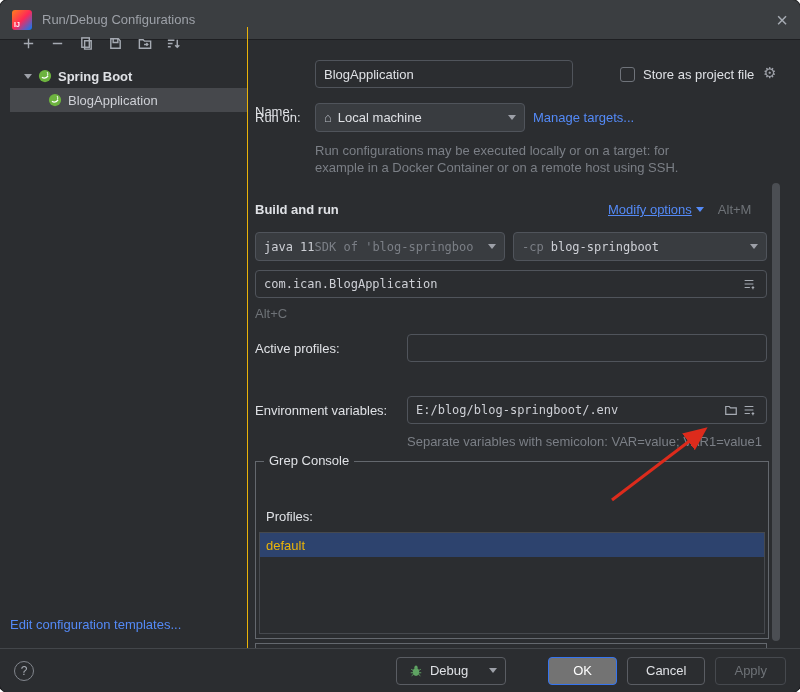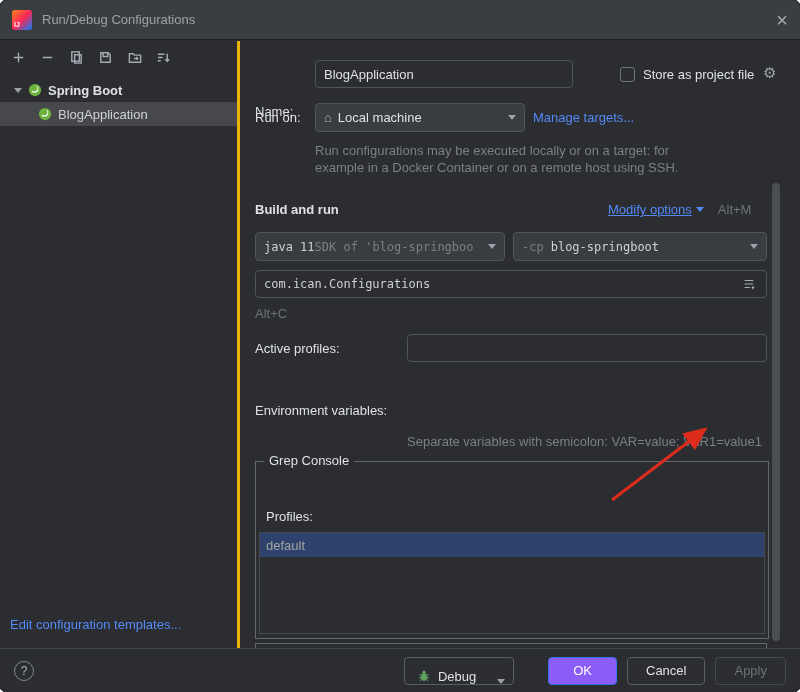--- a/index.html
+++ b/index.html
@@ -11,21 +11,21 @@
   }
   
   .titlebar{position:absolute;top:0;left:0;right:0;height:40px;background:#3b3e41;
     border-bottom:1px solid #1e1f22;display:flex;align-items:center;padding:0 12px;box-sizing:border-box;}
   .logo{width:20px;height:20px;border-radius:3px;background:linear-gradient(135deg,#fc801d 0%,#fe2857 50%,#007eff 100%);
     display:flex;align-items:flex-end;justify-content:flex-start;}
   .logo span{font-size:7px;font-weight:bold;color:#fff;padding:0 0 2px 2px;}
   .title{margin-left:10px;color:#9da1a8;}
   .close-btn{margin-left:auto;color:#a6abb3;font-size:20px;line-height:20px;cursor:default;}
   
-  .sidebar{position:absolute;top:41px;left:0;width:237px;bottom:44px;border-right:3px solid #eab308;}
+  .sidebar{position:absolute;top:27px;left:0;width:237px;bottom:44px;border-right:1px solid #eab308;padding-left:10px;}
   .toolbar{display:flex;align-items:center;gap:12px;padding:8px 10px;}
   .tb-icon{width:17px;height:17px;display:flex;align-items:center;justify-content:center;}
   .tb-icon svg{stroke:#a6abb3;fill:none;stroke-width:1.5;}
   .tree{margin-top:4px;}
   .tree-group{display:flex;align-items:center;height:24px;padding-left:14px;gap:6px;font-weight:bold;color:#dfe1e5;}
   .chev-exp{width:0;height:0;border-left:4px solid transparent;border-right:4px solid transparent;border-top:5px solid #9da0a8;}
   .tree-item{display:flex;align-items:center;height:24px;padding-left:38px;gap:6px;color:#ced0d6;}
   .tree-item.selected{background:#46484c;}
   .edit-templates{position:absolute;left:10px;bottom:16px;color:#548af7;cursor:pointer;}
   
@@ -46,32 +46,32 @@
   .cbx{width:15px;height:15px;box-sizing:border-box;border:1.5px solid #6f737a;border-radius:3px;background:transparent;}
   .cbx-on{width:16px;height:16px;box-sizing:border-box;border-radius:3px;background:#3574f0;display:flex;align-items:center;justify-content:center;}
   .gear{color:#9da0a8;font-size:15px;cursor:pointer;}
   .house{color:#b6bac1;font-size:13px;margin-right:6px;}
   .field-icon{display:flex;align-items:center;justify-content:center;width:18px;height:18px;flex:none;cursor:pointer;}
   .field-icon svg{stroke:#a6abb3;fill:none;stroke-width:1.4;}
   
   .group{position:absolute;border:1px solid #64686e;background:transparent;}
   .group-legend{position:absolute;top:-9px;left:8px;background:#2b2d30;padding:0 5px;color:#dfe1e5;}
   .profiles-list{position:absolute;border:1px solid #46494e;background:#2b2d30;}
-  .profile-row{height:24px;display:flex;align-items:center;padding:0 6px;color:#a3a3a3;}
+  .profile-row{height:24px;display:flex;align-items:center;padding:0 6px;color:#eab308;}
   .profile-row.selected{background:#2d436e;}
   
   .footer{position:absolute;left:0;right:0;bottom:0;height:44px;box-sizing:border-box;border-top:1px solid #43464a;
     background:#2b2d30;display:flex;align-items:center;padding:0 14px;gap:10px;}
   .help-circle{width:20px;height:20px;border:1.5px solid #82868d;border-radius:50%;box-sizing:border-box;
     display:flex;align-items:center;justify-content:center;color:#a6abb3;font-size:12px;cursor:pointer;}
   .btn{height:28px;box-sizing:border-box;border:1px solid #5a5d63;border-radius:4px;background:transparent;color:#dfe1e5;
     font-size:13px;display:flex;align-items:center;justify-content:center;padding:0 18px;cursor:pointer;font-family:inherit;}
-  .btn-primary{background:#8b5cf6;border-color:#3574f0;color:#ffffff;padding:0 24px;}
+  .btn-primary{background:#737373;border-color:#3574f0;color:#ffffff;padding:0 24px;}
   .btn-disabled{color:#6e7277;border-color:#46494e;}
-  .split{display:flex;align-items:flex-end;height:28px;box-sizing:border-box;border:1px solid #5a5d63;border-radius:4px;overflow:hidden;margin-left:auto;margin-right:24px;cursor:pointer;}
+  .split{display:flex;align-items:center;height:28px;box-sizing:border-box;border:1px solid #5a5d63;border-radius:4px;overflow:hidden;margin-left:auto;margin-right:32px;cursor:pointer;}
   .split-main{display:flex;align-items:center;gap:7px;padding:0 12px;}
   .split-sep{width:1px;background:#5a5d63;}
   .split-arrow{width:24px;display:flex;align-items:center;justify-content:center;}
   .scroll-thumb{position:absolute;left:772px;top:183px;width:8px;height:458px;background:#4b4e53;border-radius:4px;}
   .overlay{position:absolute;left:0;top:0;width:800px;height:692px;pointer-events:none;z-index:50;}
 </style>
 </head>
 <body>
 
 <div class="window">
@@ -180,37 +180,52 @@
     <span class="tri"></span>
   </div>
   <div class="combo" style="left:513px;top:232px;width:254px;">
     <span class="mono-dim">-cp</span>
     <span class="mono" style="margin-left:7px;">blog-springboot</span>
     <span class="spacer"></span>
     <span class="tri"></span>
   </div>
 
   <div class="field" style="left:255px;top:270px;width:512px;">
-    <span class="mono">com.ican.Configurations</span>
+    <span class="mono">com.ican.BlogApplication</span>
     <span class="spacer" style="flex:1;"></span>
     <span class="field-icon">
       <svg width="14" height="14" viewBox="0 0 16 16">
           <path d="M3 4h10M3 8h10M3 12h6"></path>
           <path d="M11 12h3M12.5 10.5V13.9"></path>
         </svg>
     </span>
   </div>
   <div class="abs dim" style="left:255px;top:306px;">Alt+C</div>
 
   <div class="abs label" style="left:255px;top:341px;">Active profiles:</div>
   <div class="field" style="left:407px;top:334px;width:360px;">
     <span class="mono"></span>
   </div>
 
   <div class="abs label" style="left:255px;top:403px;">Environment variables:</div>
+  <div class="field" style="left:407px;top:396px;width:360px;">
+    <span class="mono">E:/blog/blog-springboot/.env</span>
+    <span class="spacer" style="flex:1;"></span>
+    <span class="field-icon">
+      <svg width="14" height="14" viewBox="0 0 16 16">
+          <path d="M2 4h4l1.5 1.5H14V13H2z"></path>
+        </svg>
+    </span>
+    <span class="field-icon">
+      <svg width="14" height="14" viewBox="0 0 16 16">
+          <path d="M3 4h10M3 8h10M3 12h6"></path>
+          <path d="M11 12h3M12.5 10.5V13.9"></path>
+        </svg>
+    </span>
+  </div>
   <div class="abs hint" style="left:407px;top:434px;">Separate variables with semicolon: VAR=value; VAR1=value1</div>
 
   <div class="group" style="left:255px;top:461px;width:512px;height:176px;">
     <span class="group-legend">Grep Console</span>
     <div class="label" style="position:absolute;left:10px;top:47px;">Profiles:</div>
     <div class="profiles-list" style="left:3px;top:70px;width:504px;height:100px;">
       <div class="profile-row selected">default</div>
     </div>
   </div>
 

